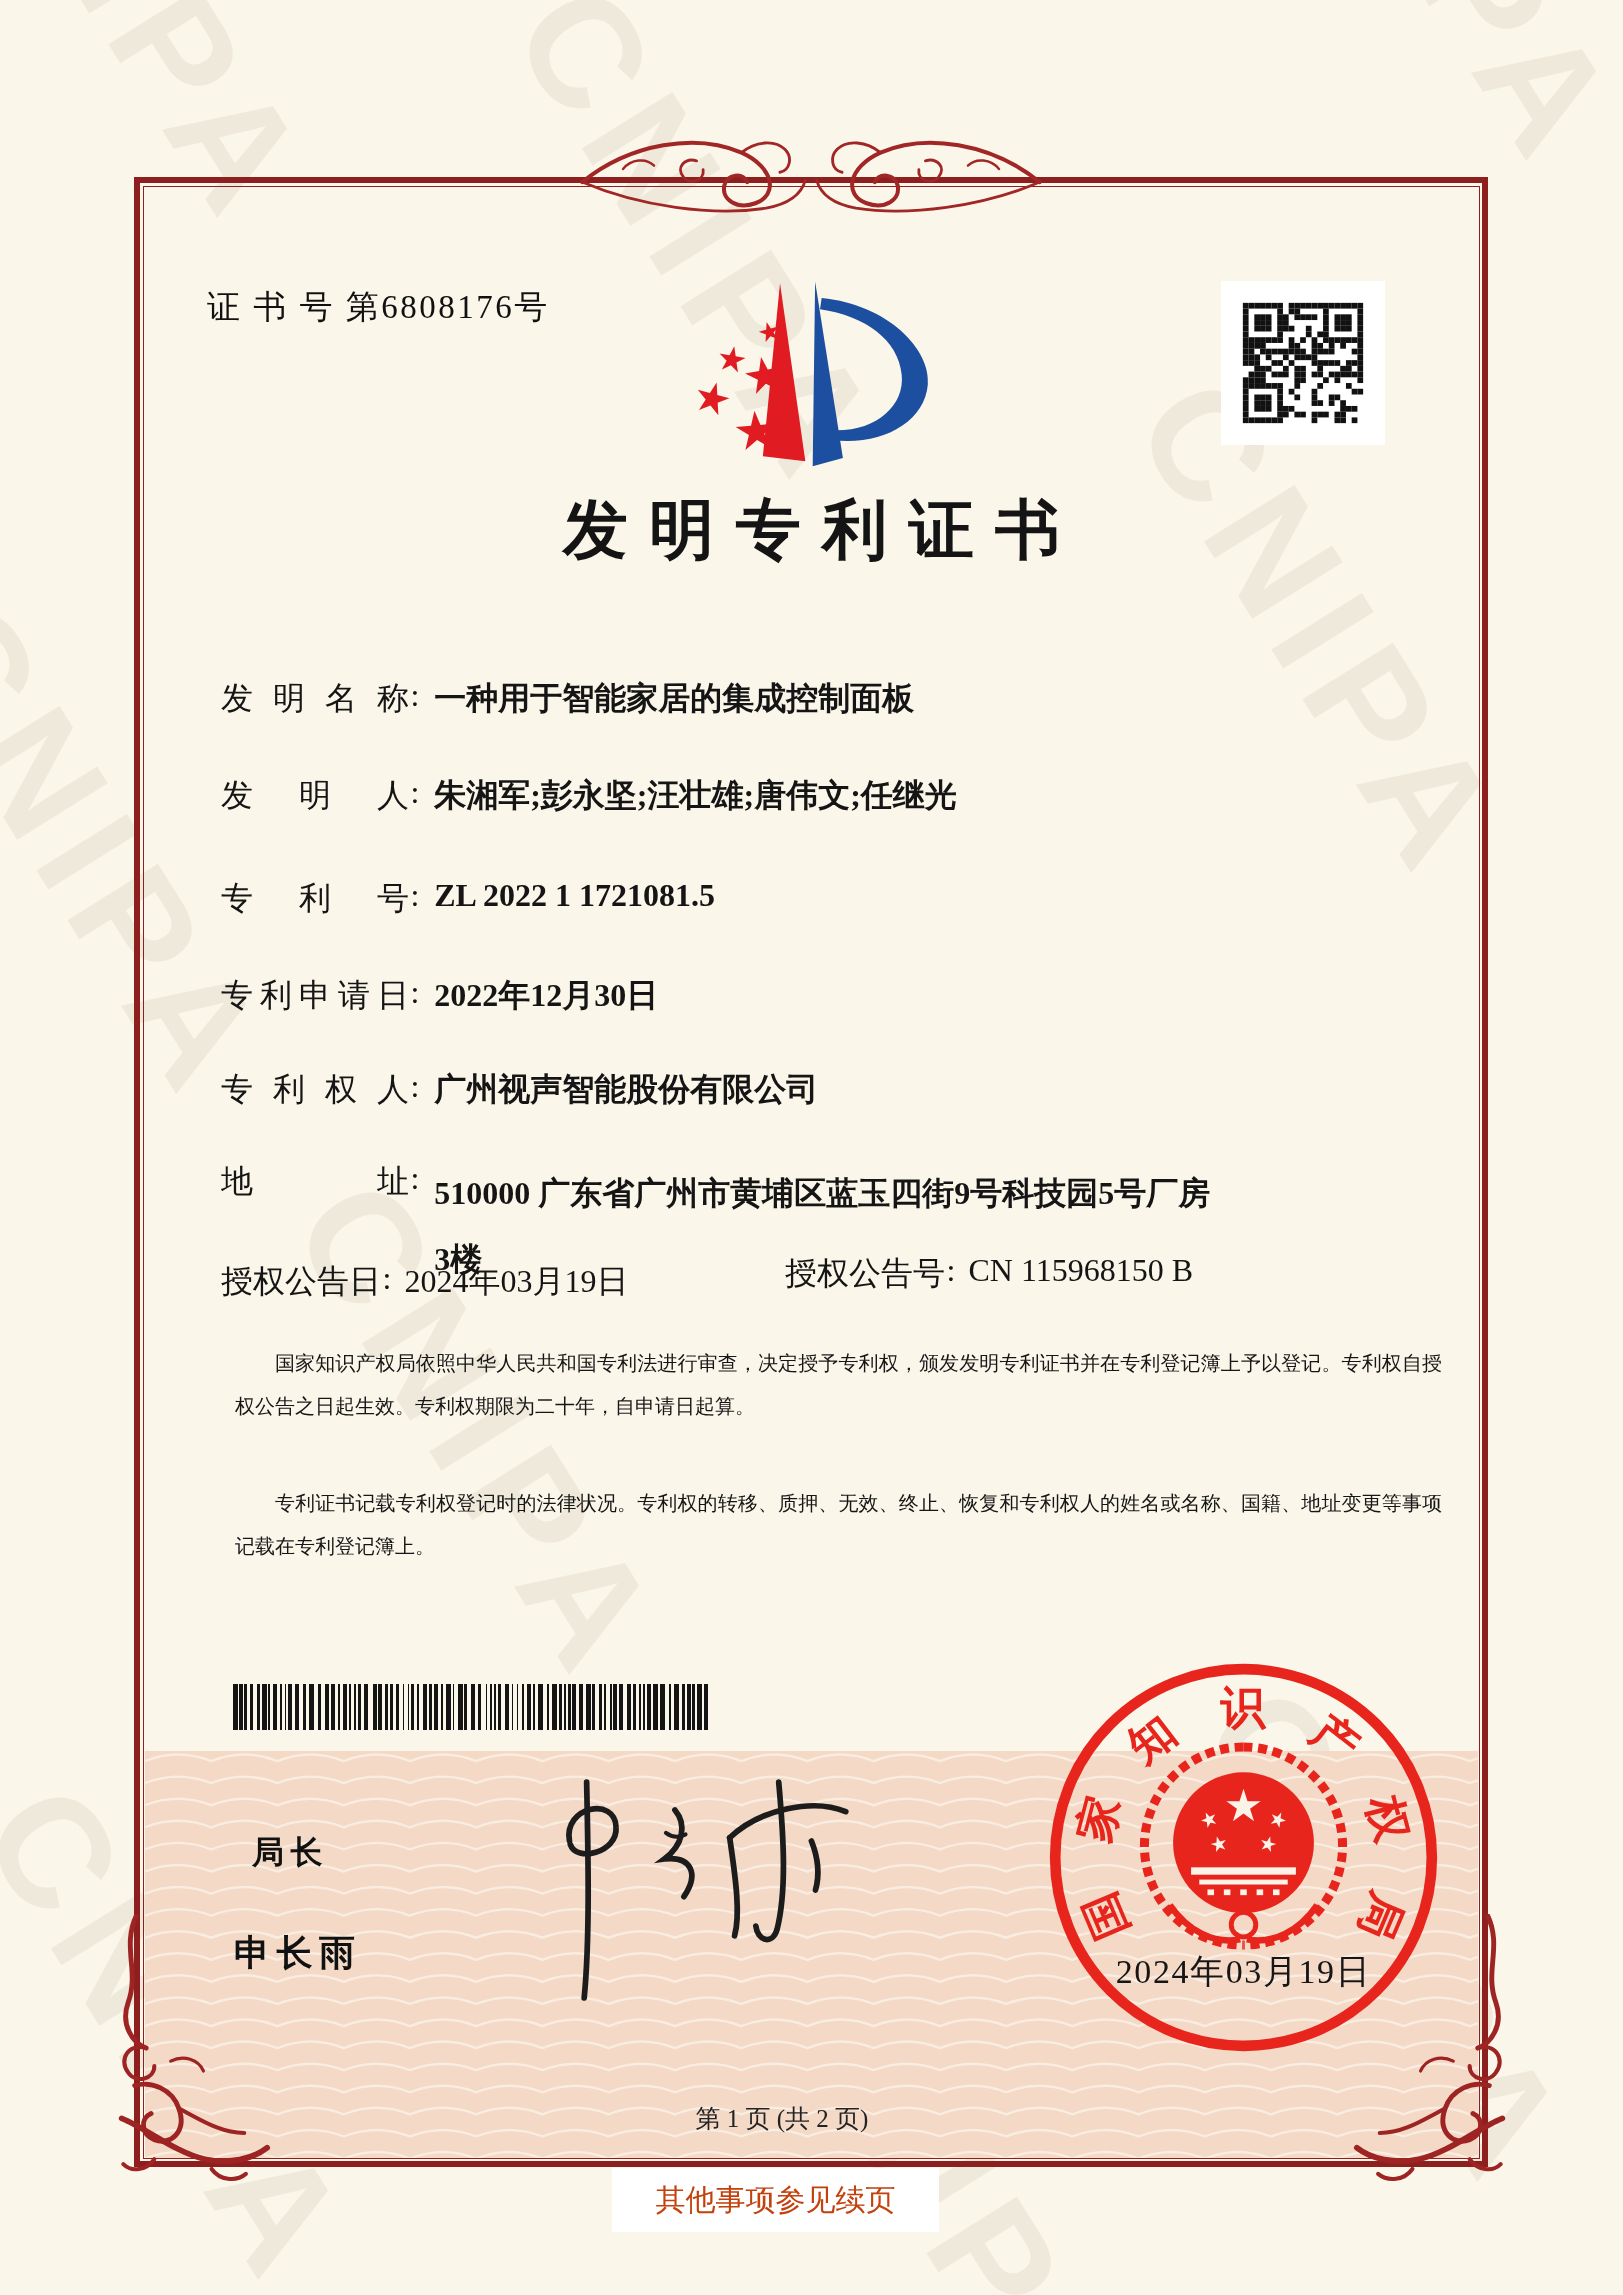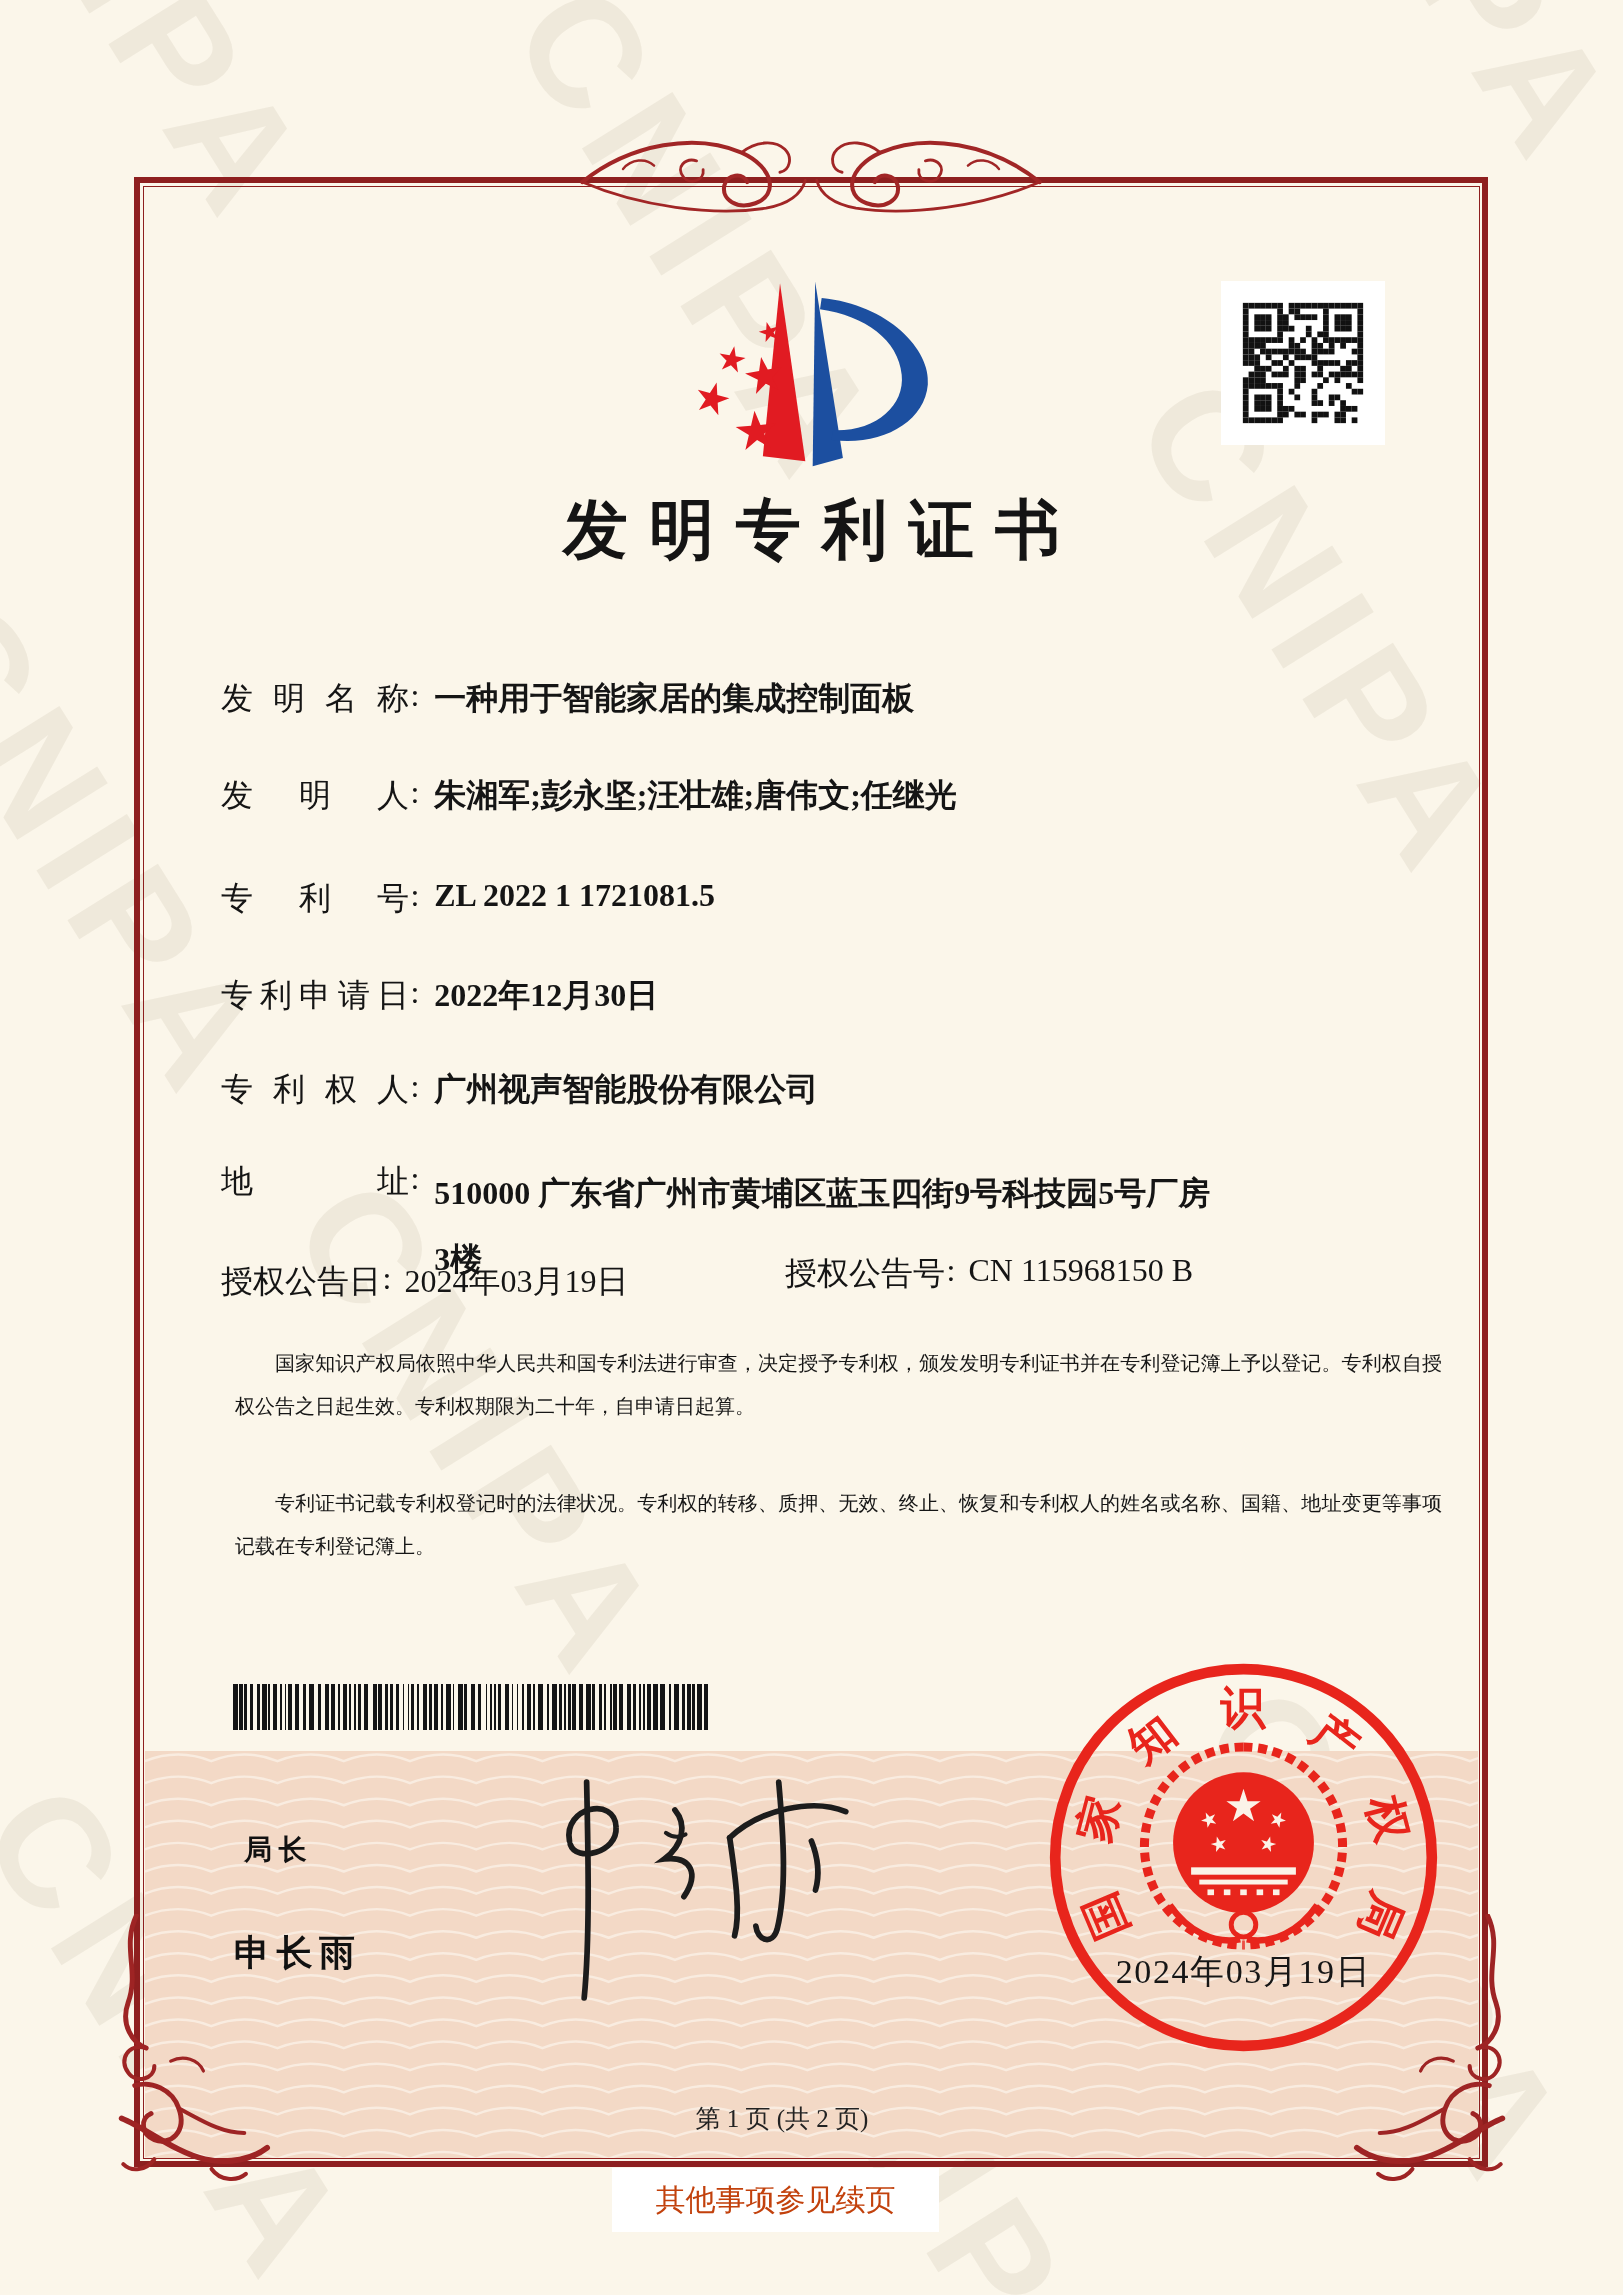--- a/index.html
+++ b/index.html
@@ -40,21 +40,21 @@
   .grant-group{position:absolute;font-size:32px;color:#151515;display:flex;white-space:nowrap;}
   .grant-group .colon{margin-left:1.6px;}
   .grant-group .val{margin-left:13px;}
 
   .para{position:absolute;left:226px;width:1207px;font-size:20px;line-height:43px;color:#161616;
         text-align:justify;text-indent:2em;margin-left:9px;}
 
   .barcode{position:absolute;left:233px;top:1684px;width:484px;height:46px;font-size:0;}
   .barcode i{display:inline-block;height:46px;background:#141414;}
 
-  .director-title{position:absolute;left:244px;top:1831px;font-size:28px;font-weight:bold;
+  .director-title{position:absolute;left:252px;top:1831px;font-size:32px;font-weight:bold;
         letter-spacing:6.5px;color:#111;font-family:"Liberation Sans","DejaVu Sans",sans-serif;text-align:center;}
   .director-name{position:absolute;left:234px;top:1929px;font-size:36px;font-weight:bold;
         letter-spacing:6.5px;color:#111;font-family:"Liberation Sans","DejaVu Sans",sans-serif;}
   .signature{position:absolute;left:491px;top:1759px;}
 
   
   .seal{position:absolute;left:1047px;top:1661px;width:393px;height:393px;}
   .seal svg{position:absolute;left:0;top:0;}
   .seal .ring-text span{position:absolute;font-size:45px;font-weight:bold;color:#e8251c;
         font-family:"Liberation Serif","DejaVu Serif",serif;}
@@ -149,20 +149,21 @@
       <path d="M60,164 c -22,-6 -34,14 -22,30 c 10,14 32,8 32,-8" stroke-width="5"></path>
       <path d="M46,210 C 66,204 92,214 100,238 C 110,266 90,284 70,276 C 54,270 52,250 66,244" stroke-width="6"></path>
       <path d="M30,250 C 60,262 96,292 132,300 C 162,306 190,300 208,286" stroke-width="7"></path>
       <path d="M100,238 C 124,250 150,268 180,268" stroke-width="5"></path>
       <path d="M70,300 c -10,14 -28,16 -38,6" stroke-width="5"></path>
       <path d="M140,312 c 10,14 30,16 42,6" stroke-width="5"></path>
       <path d="M90,180 c 16,-8 34,-2 40,12" stroke-width="4"></path>
     </g>
   </svg>
 
+  <div class="cert-no">证 书 号 第6808176号</div>
 
   <svg class="logo" viewBox="0 0 300 238">
     <polygon points="109,6 140,224 88,218" fill="#e11b22"></polygon>
     <polygon points="152,4 149,230 186,220" fill="#1c4fa0"></polygon>
     <path d="M160,24 C 242,32 294,88 290,130 C 286,177 232,206 172,198 L 174,186 C 226,188 262,156 258,118 C 254,76 214,46 158,38 Z" fill="#1c4fa0"></path>
     <g id="logo-stars" fill="#e11b22">
         <polygon points="92.6,53.4 97.8,61.4 106.9,58.9 101.0,66.3 106.1,74.2 97.3,70.8 91.3,78.1 91.8,68.7 83.0,65.3 92.1,62.9"></polygon>
         <polygon points="53.0,83.3 54.7,95.5 66.8,97.6 55.7,103.0 57.5,115.3 48.9,106.4 37.8,111.8 43.6,100.9 35.0,92.0 47.2,94.2"></polygon>
         <polygon points="85.8,96.4 94.0,111.8 111.2,108.7 99.1,121.3 107.3,136.7 91.6,129.0 79.5,141.6 81.9,124.3 66.2,116.7 83.4,113.6"></polygon>
         <polygon points="31.4,127.7 32.2,143.0 47.0,146.9 32.7,152.4 33.5,167.6 23.9,155.7 9.7,161.2 18.0,148.4 8.4,136.6 23.1,140.5"></polygon>

